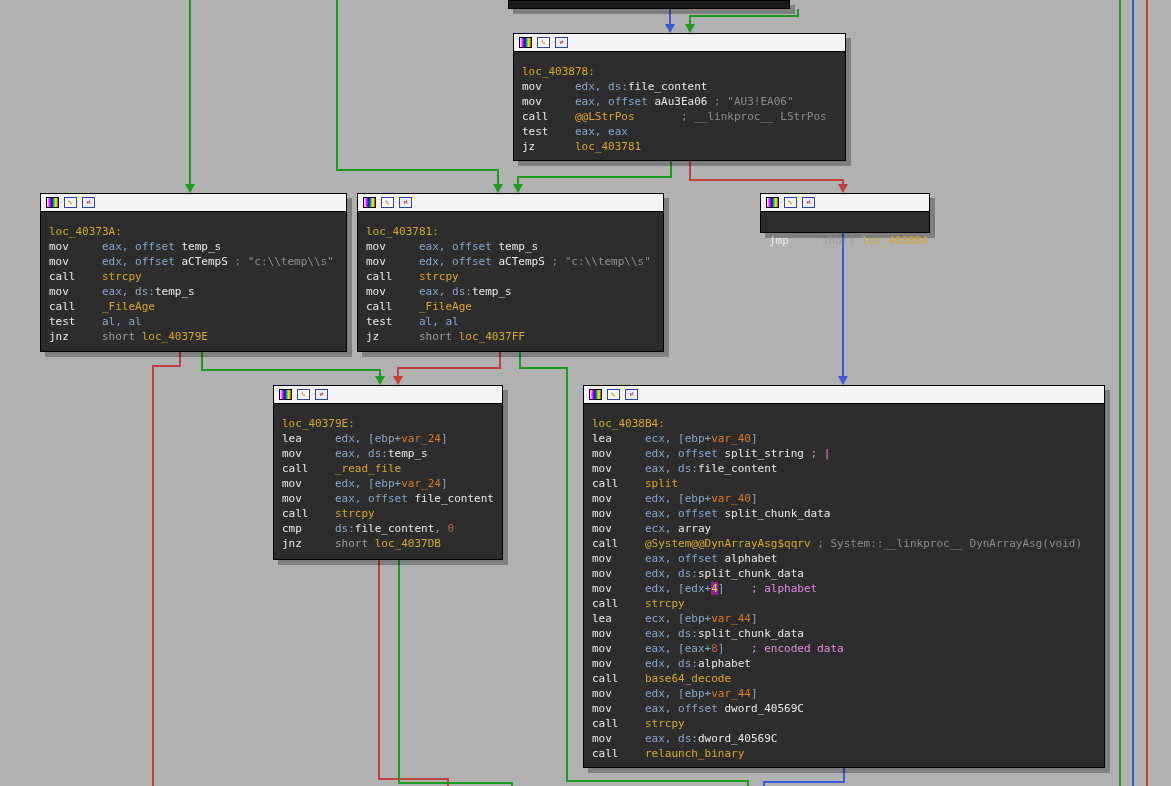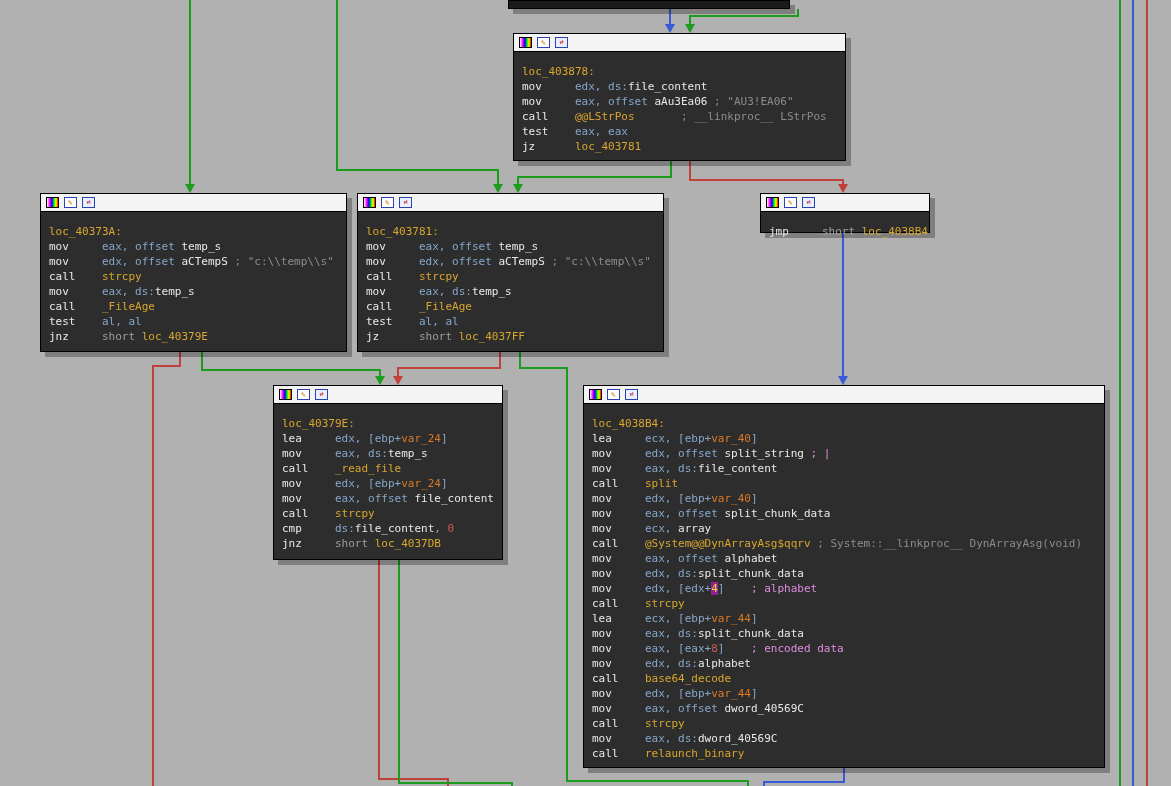--- a/index.html
+++ b/index.html
@@ -11,21 +11,21 @@
   .block.partial{background:#1b1b1b;}
   .titlebar{height:18px;background:#f4f4f4;border-bottom:1px solid #000;display:flex;
             align-items:center;gap:5px;padding:0 5px;box-sizing:border-box;}
   .ico{width:13px;height:11px;display:inline-flex;align-items:center;justify-content:center;
        font-size:8px;line-height:1;box-sizing:border-box;cursor:pointer;}
   .ico.palette-icon{background:linear-gradient(90deg,#fff,#f0f 25%,#00f 45%,#0f0 65%,#ff0 82%,#f00);
        border:1px solid #000;}
   .ico.edit-icon{background:#fff;border:1px solid #2b43b5;color:#c8861b;}
   .ico.graph-chart-icon{background:#e8f0ff;border:1px solid #2b43b5;color:#cc2222;font-size:7px;}
   .body{padding:12px 8px 0 8px;font-size:11px;line-height:15px;white-space:pre;overflow:hidden;}
-  .body.compact{padding-top:12px;}
+  .body.compact{padding-top:21px;}
   .asm-line{height:15px;}
   .lab{color:#d9a62e;}
   .mn{color:#e9e9e9;}
   .nm{color:#e9e9e9;}
   .rg{color:#86a7cc;}
   .dm{color:#9e9e9e;}
   .cm{color:#8c8c8c;}
   .rc{color:#e08de0;}
   .vr{color:#dd7b25;margin-top:28px;}
   .num{color:#cd5a50;}

